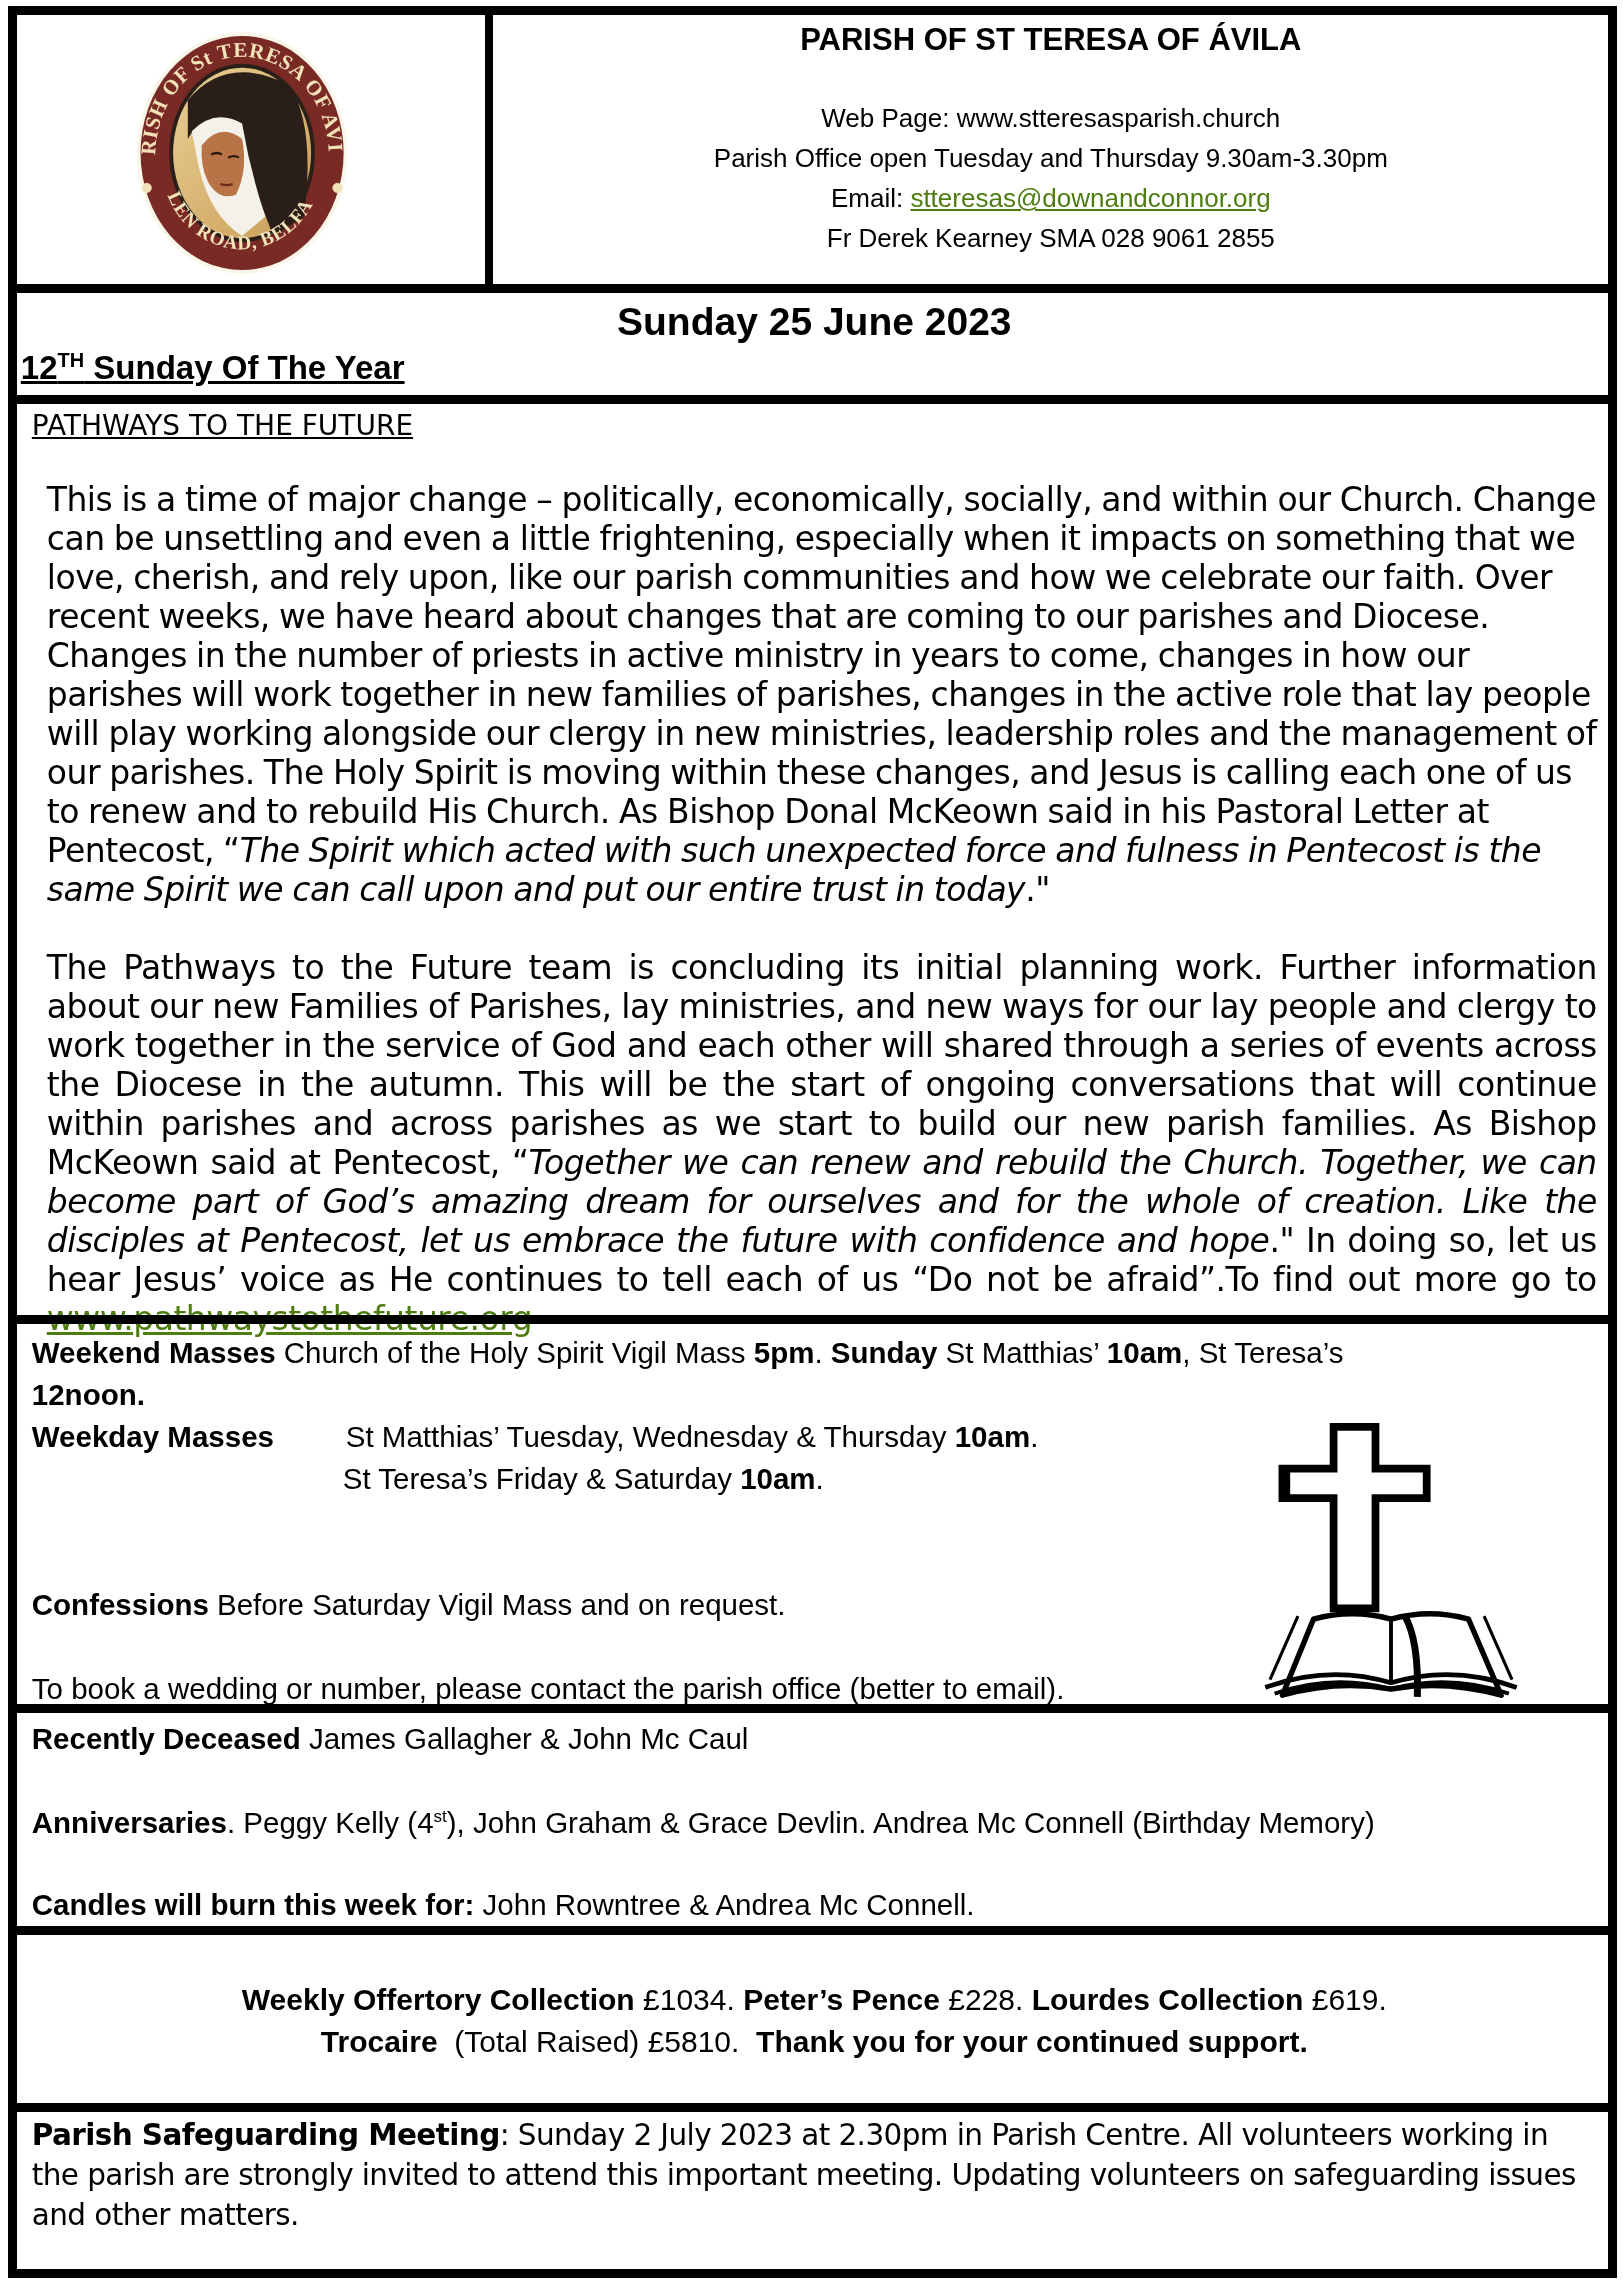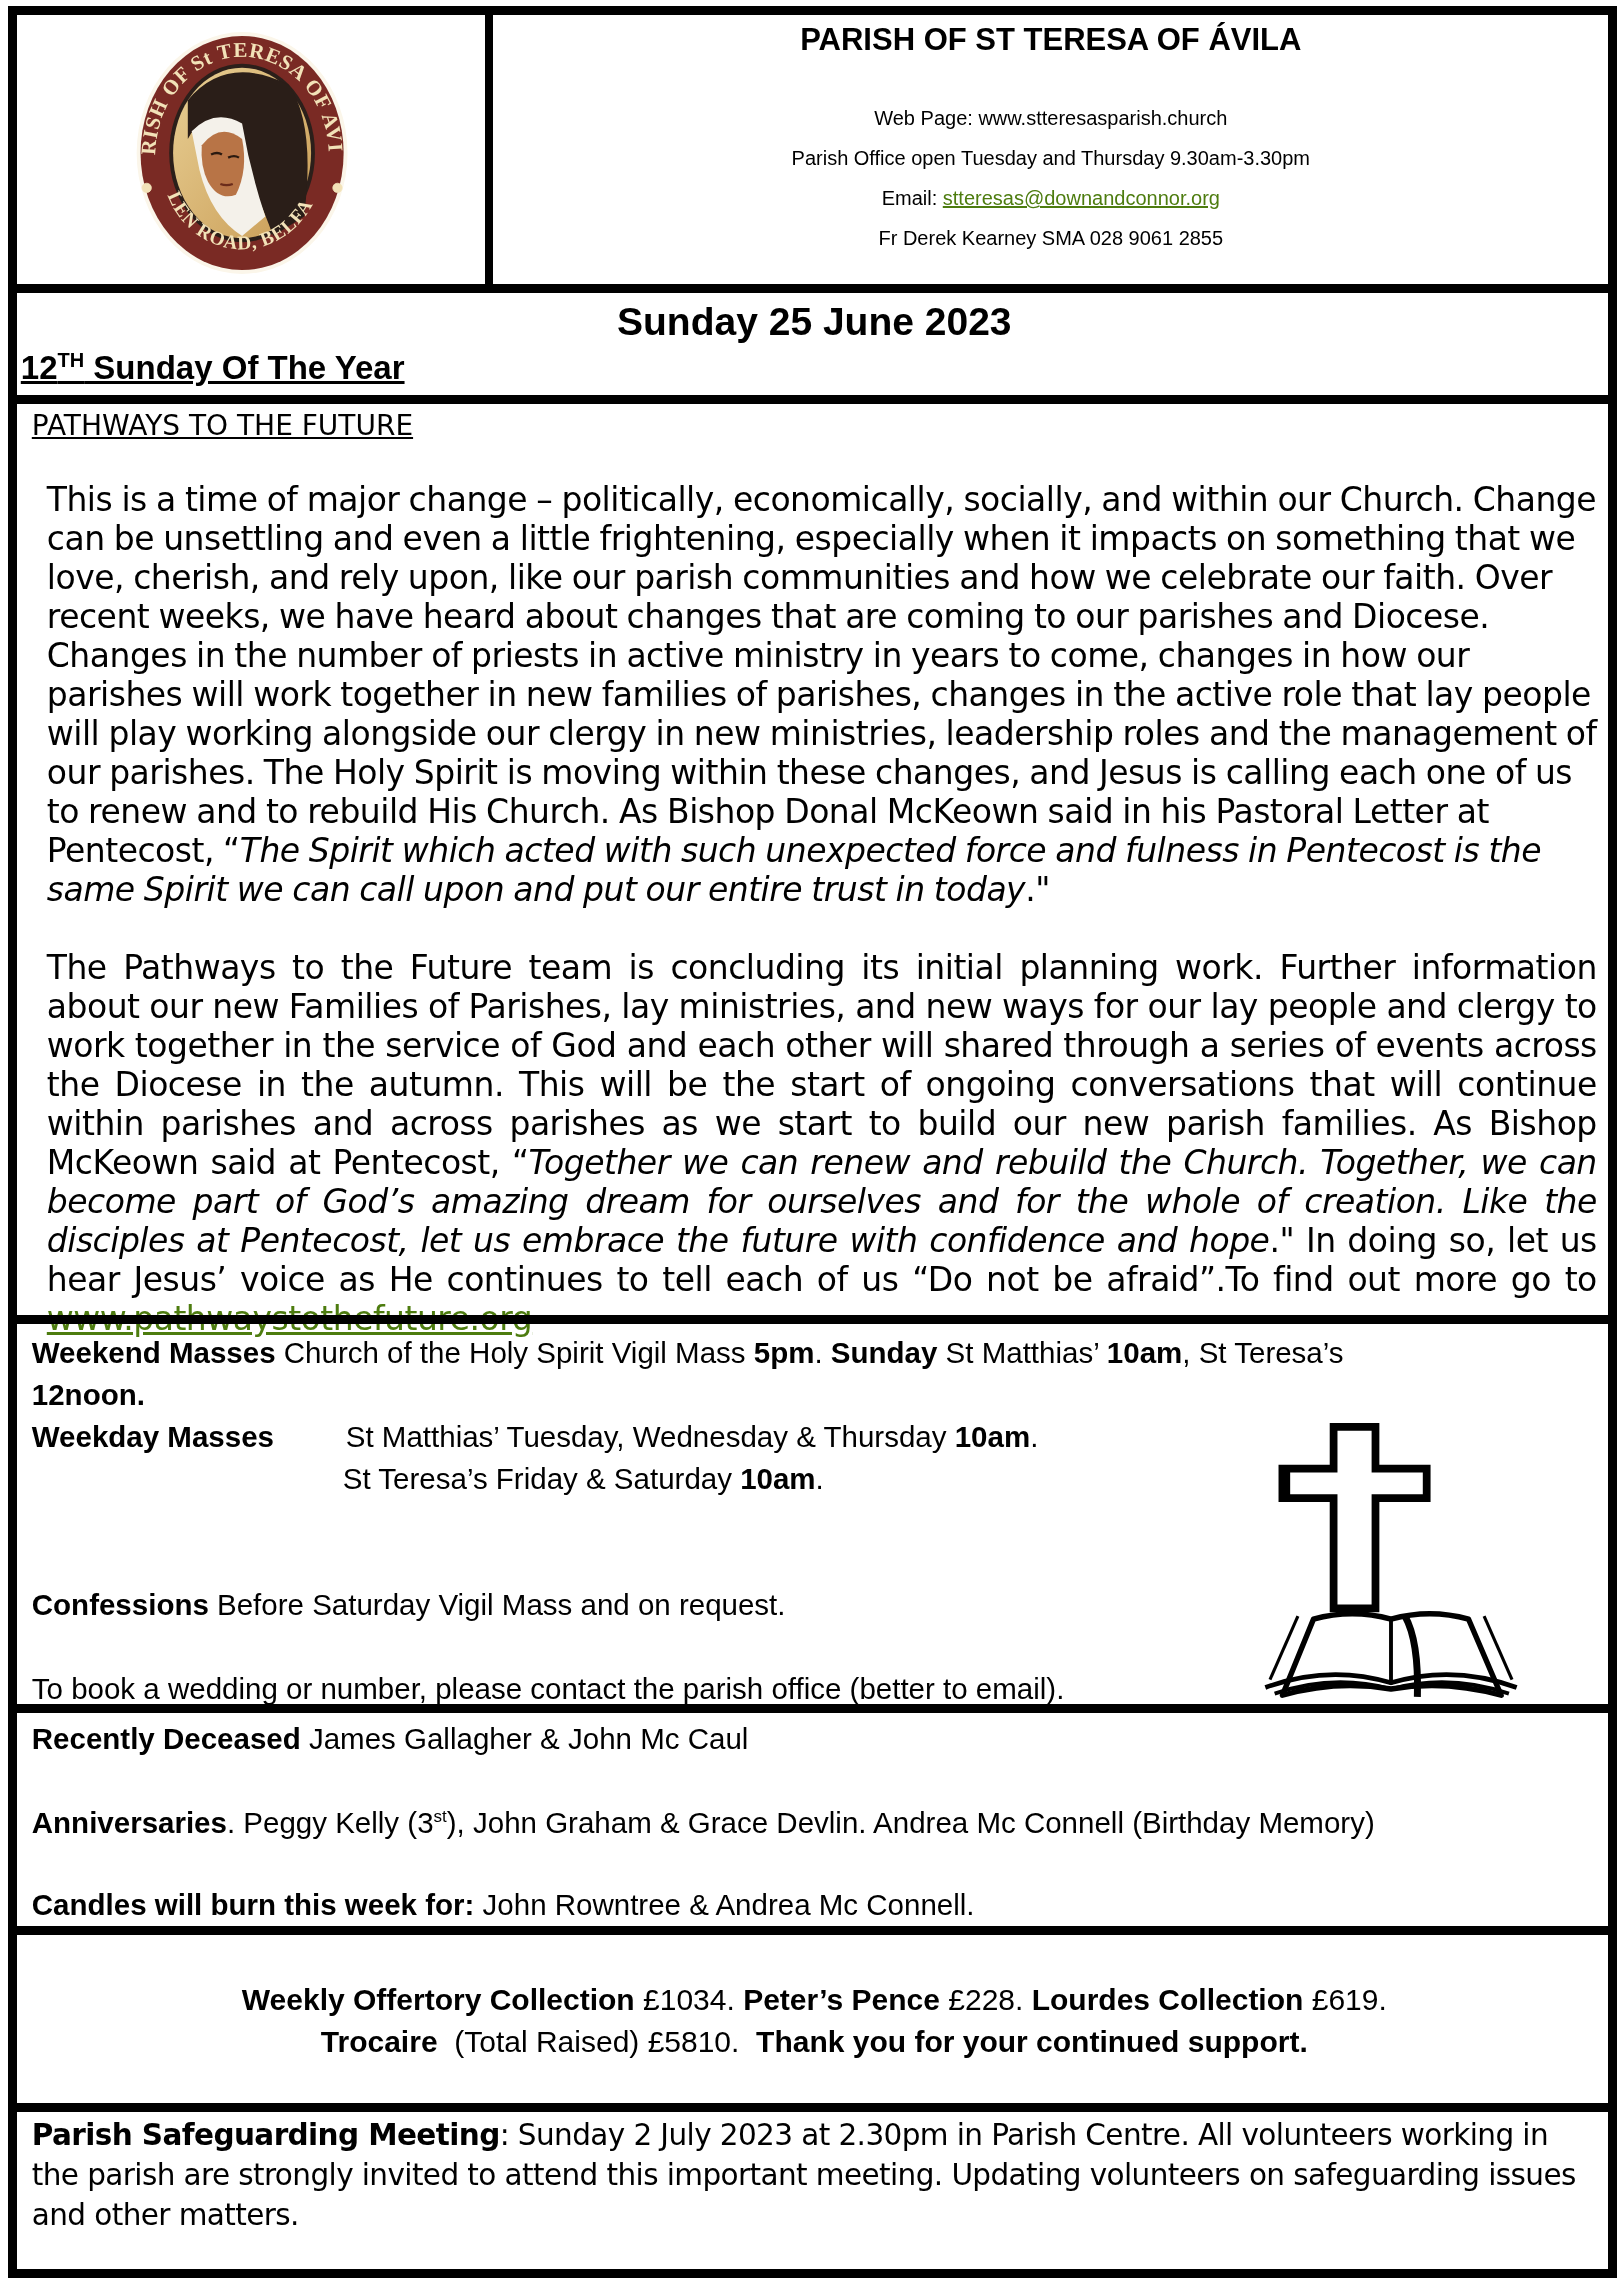--- a/index.html
+++ b/index.html
@@ -12,21 +12,21 @@
   .vr { position: absolute; width: 8.5px; background: #000; }
   .sec { position: absolute; left: 4px; right: 0; box-sizing: border-box; border-radius: 30px; }
 
   .arial { font-family: "Liberation Sans", sans-serif; }
   .tahoma { font-family: "DejaVu Sans", sans-serif; }
 
   
   .logo-cell { position: absolute; left: 0; top: 0; width: 468px; height: 269px; }
   .info-cell { position: absolute; left: 477px; top: 0; right: 0; height: 269px; text-align: center; }
   .parish-title { font-weight: bold; font-size: 31px; margin-top: 6.2px; line-height: 37px; }
-  .info-line { font-size: 20px; line-height: 40px; }
+  .info-line { font-size: 26px; line-height: 40px; }
   .info-lines { margin-top: 40px; }
   a.link { color: #4d7c0f; text-decoration: underline; }
 
   
   .date-title { font-weight: bold; font-size: 39px; text-align: center; line-height: 48px; margin-top: 4.7px; }
   .sunday-name { font-weight: bold; font-size: 33px; text-decoration: underline; line-height: 43px; }
   .sunday-name sup { font-size: 20px; line-height: 0; }
 
   
   .pw-heading { font-size: 28px; text-decoration: underline; margin: 4.7px 0 0 11px; line-height: 36px; }
@@ -140,21 +140,21 @@
       <path d="M 8 350 Q 90 320 170 344 Q 250 320 332 350" fill="none" stroke="#000" stroke-width="6"></path>
       <path d="M 20 358 Q 95 332 170 352 Q 245 332 322 358" fill="none" stroke="#000" stroke-width="5"></path>
       <path d="M 170 262 L 170 346" stroke="#000" stroke-width="5"></path>
       <path d="M 188 258 Q 206 290 204 362" fill="none" stroke="#000" stroke-width="9"></path>
     </svg>
   </div>
   <div class="hr" style="top:1689px;"></div>
 
   <div class="sec arial" style="top:1698px; height:213px;">
     <div class="dec-line" style="top:6.2px;"><b>Recently Deceased</b><span> James Gallagher &amp; John Mc Caul</span></div>
-    <div class="dec-line" style="top:90px;"><b>Anniversaries</b><span>.  Peggy Kelly (3</span><sup>st</sup><span>), John Graham &amp; Grace Devlin. Andrea Mc Connell (Birthday Memory)</span></div>
+    <div class="dec-line" style="top:90px;"><b>Anniversaries</b><span>.  Peggy Kelly (4</span><sup>st</sup><span>), John Graham &amp; Grace Devlin. Andrea Mc Connell (Birthday Memory)</span></div>
     <div class="dec-line" style="top:172px;"><b>Candles will burn this week for:</b><span>  John Rowntree &amp; Andrea Mc Connell.</span></div>
   </div>
   <div class="hr" style="top:1911px;"></div>
 
   <div class="sec arial" style="top:1919px; height:169px;">
     <div class="coll" style="margin-top:45px;"><b>Weekly Offertory Collection</b><span> £1034. </span><b>Peter’s Pence</b><span> £228. </span><b>Lourdes Collection</b><span> £619.</span></div>
     <div class="coll"><b>Trocaire</b><span style="white-space:pre;">  (Total Raised) £5810.  </span><b>Thank you for your continued support.</b></div>
   </div>
   <div class="hr" style="top:2088px;"></div>
 

